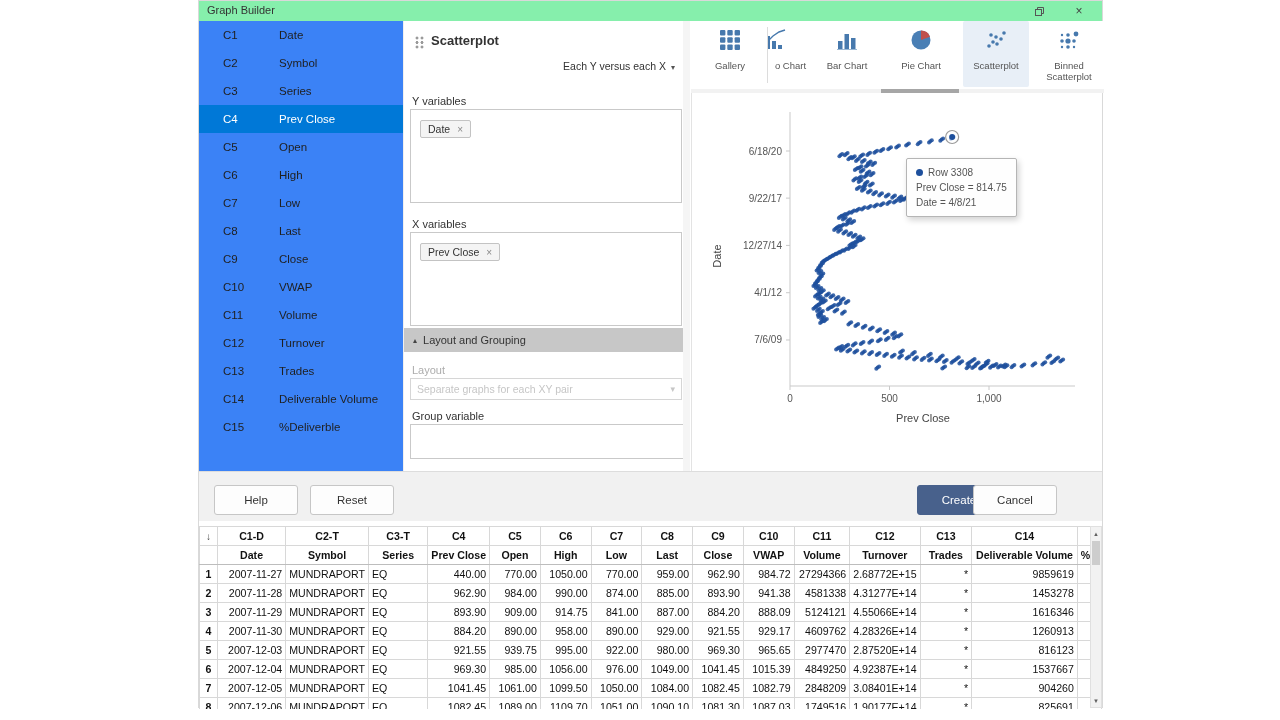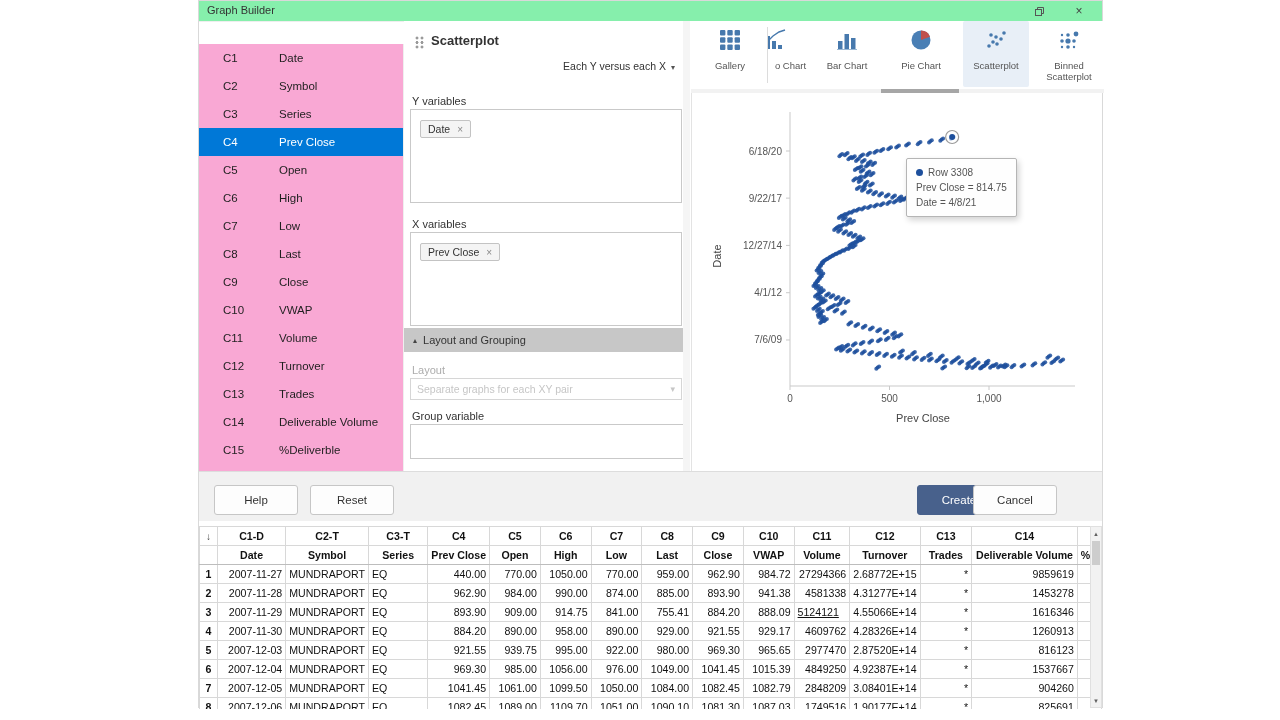--- a/index.html
+++ b/index.html
@@ -7,21 +7,21 @@
           font-family:"Liberation Sans",sans-serif;color:#333;}
   .win{position:absolute;left:198px;top:0;width:905px;height:708px;background:#fff;
        border:1px solid #d9d9d9;box-sizing:border-box;}
   
   .titlebar{position:absolute;left:0;top:0;width:100%;height:20px;background:#86efac;border-bottom:1px solid #eeeeee;}
   .title{position:absolute;left:8px;top:3px;font-size:11px;color:#333;}
   .win-btn{position:absolute;top:0;width:32px;height:20px;display:flex;align-items:center;justify-content:center;color:#444;font-size:12px;}
   #btn-restore{left:824px;}
   #btn-close{left:864px;}
   
-  .left-panel{position:absolute;left:0;top:20px;width:205px;height:450px;background:#f9a8d4;border-right:1px solid #efefef;box-sizing:border-box;margin-top:23px;}
+  .left-panel{position:absolute;left:0;top:20px;width:205px;height:450px;background:#3b82f6;border-right:1px solid #efefef;box-sizing:border-box;}
   .col-item{display:flex;height:28px;align-items:center;font-size:11.5px;color:#1f1f1f;}
   .col-item .cid{margin-left:24px;width:56px;}
   .col-item.selected{background:#0078d7;color:#fff;}
   
   .mid{position:absolute;left:205px;top:20px;width:287px;height:450px;background:#fff;}
   .grip{position:absolute;left:11px;top:15px;width:9px;height:13px;
     background:
       radial-gradient(circle at 2px 2px,#9a9a9a 1.3px,transparent 1.7px),
       radial-gradient(circle at 7px 2px,#9a9a9a 1.3px,transparent 1.7px),
       radial-gradient(circle at 2px 6.5px,#9a9a9a 1.3px,transparent 1.7px),
@@ -936,24 +936,24 @@
             </tr>
             <tr>
               <th class="rownum">3</th>
               <td style="text-align: right;">2007-11-29</td>
               <td style="text-align: left;">MUNDRAPORT</td>
               <td style="text-align: left;">EQ</td>
               <td style="text-align: right;">893.90</td>
               <td style="text-align: right;">909.00</td>
               <td style="text-align: right;">914.75</td>
               <td style="text-align: right;">841.00</td>
-              <td style="text-align: right;">755.41</td>
+              <td style="text-align: right;">887.00</td>
               <td style="text-align: right;">884.20</td>
               <td style="text-align: right;">888.09</td>
-              <td style=" text-decoration: underline;">5124121</td>
+              <td style="text-align: right;">5124121</td>
               <td style="text-align: right;">4.55066E+14</td>
               <td style="text-align: right;">*</td>
               <td style="text-align: right;">1616346</td>
               <td style="text-align: left;"></td>
             </tr>
             <tr>
               <th class="rownum">4</th>
               <td style="text-align: right;">2007-11-30</td>
               <td style="text-align: left;">MUNDRAPORT</td>
               <td style="text-align: left;">EQ</td>

